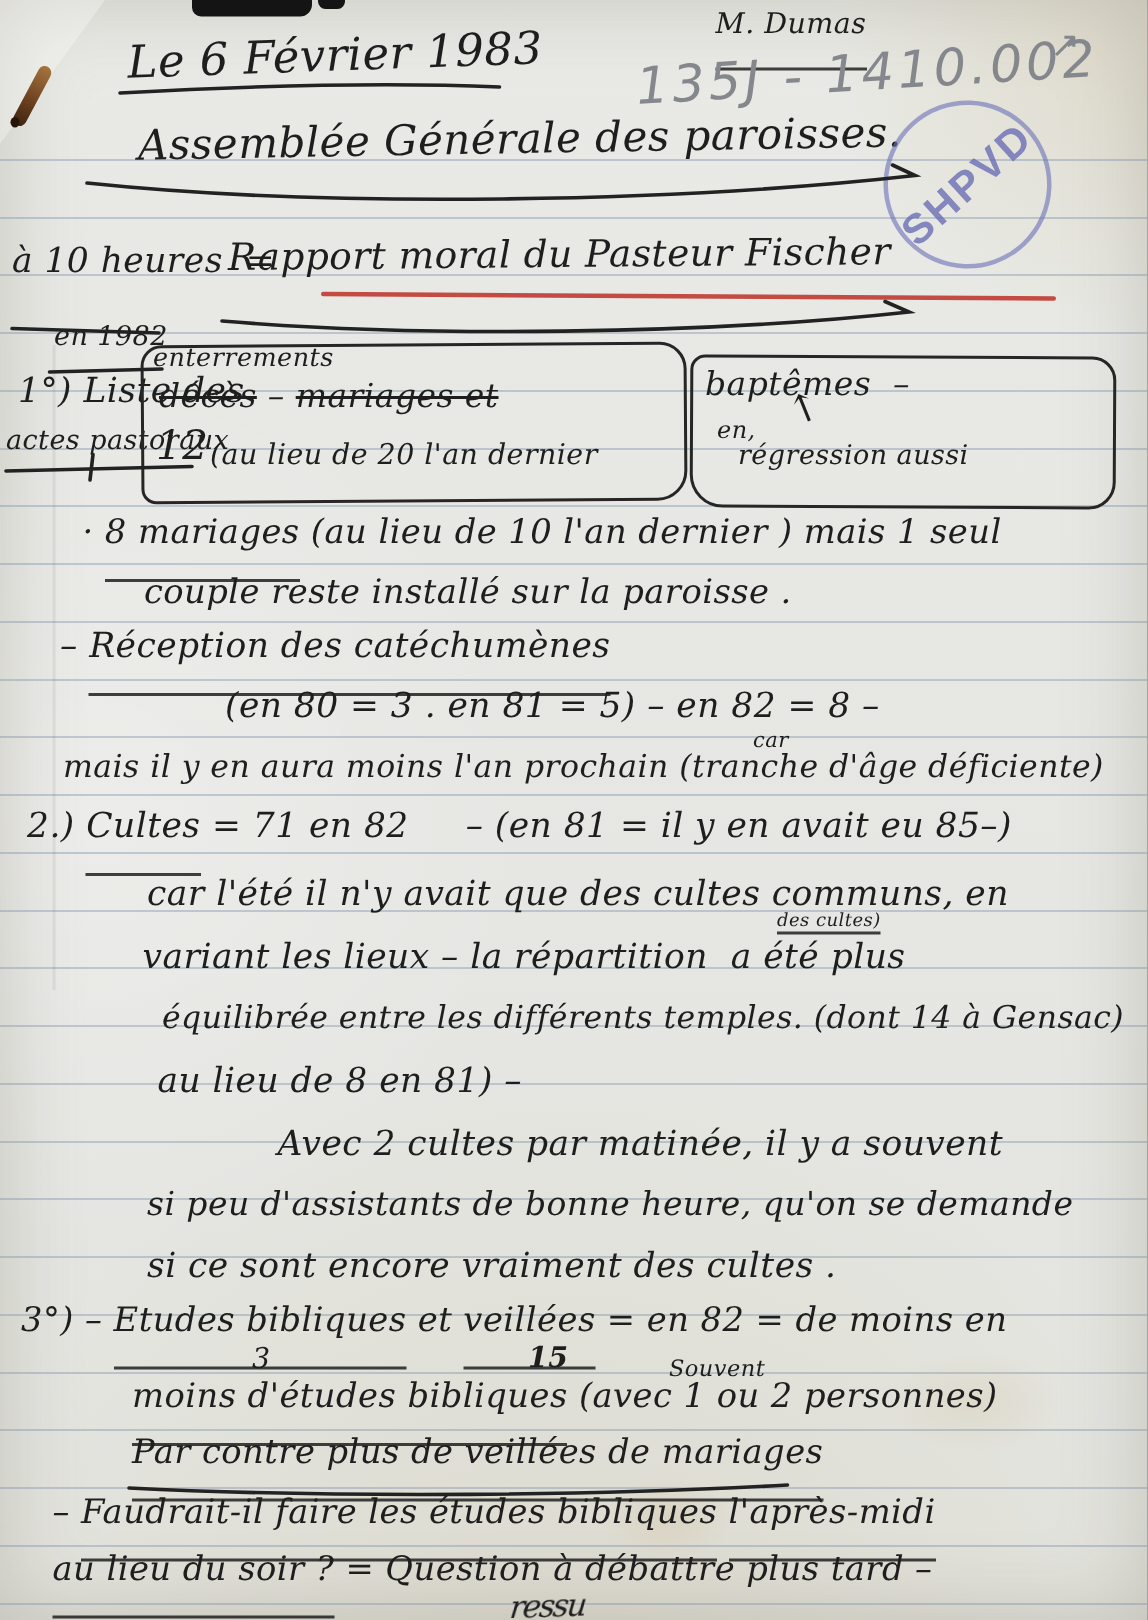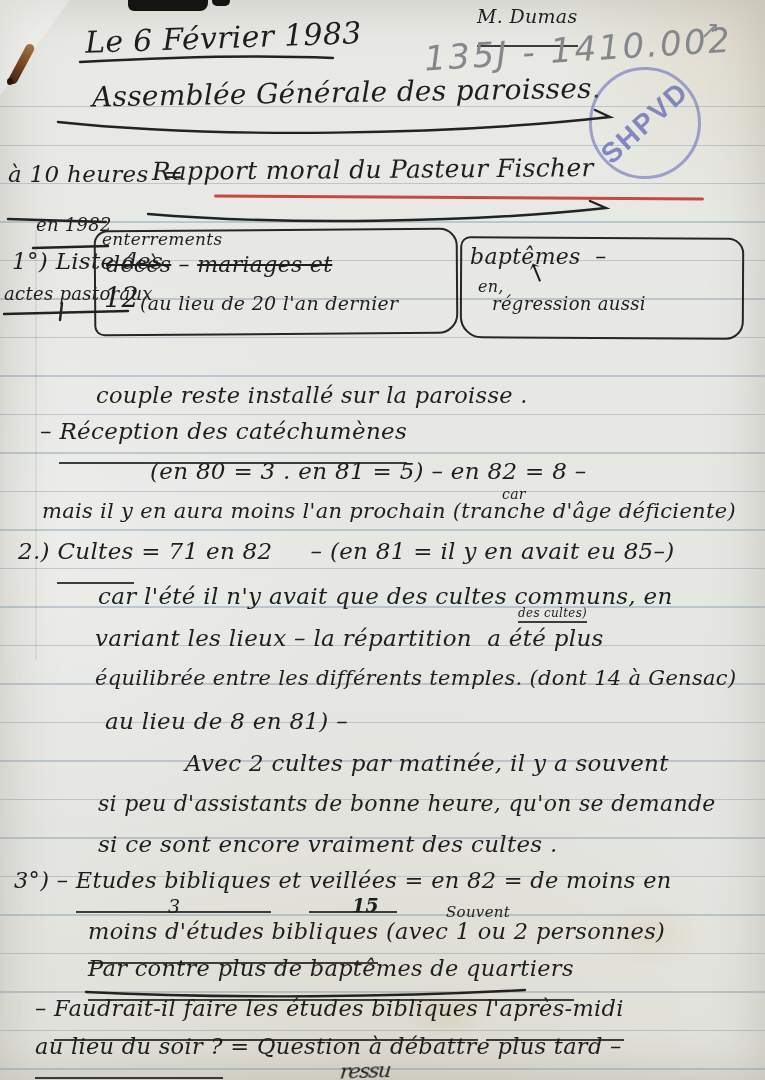--- a/index.html
+++ b/index.html
@@ -81,43 +81,44 @@
   <div class="hw" style="left:102px;top:231px;font-size:17px;">enterrements</div>
   <div class="hw" style="left:106px;top:253px;font-size:22px;"><span class="strike">décès</span> <span>–</span> <span class="strike">mariages et</span></div>
   <div class="hw" style="left:104px;top:284px;font-size:27px;">12</div>
   <div class="hw" style="left:140px;top:294px;font-size:19px;">(au lieu de 20 l'an dernier</div>
 
   <div class="hw" style="left:470px;top:245px;font-size:22px;"><span>baptêmes</span>&nbsp;&nbsp;<span>–</span></div>
   <div class="hw" style="left:478px;top:279px;font-size:16px;">en,</div>
   <div class="hw" style="left:526px;top:260px;font-size:26px;"><span class="arrow-up">↑</span></div>
   <div class="hw" style="left:492px;top:295px;font-size:18px;">régression aussi</div>
 
+  <div class="hw" style="left:55px;top:344px;font-size:22.5px;"><span>·</span> <span class="u">8 mariages</span> <span>(au lieu de 10 l'an dernier )  mais 1 seul</span></div>
   <div class="hw" style="left:96px;top:384px;font-size:22.5px;">couple reste installé sur la paroisse .</div>
 
   <div class="hw" style="left:40px;top:419px;font-size:23px;"><span>–</span> <span class="u">Réception des catéchumènes</span></div>
   <div class="hw" style="left:150px;top:459px;font-size:23px;font-style:italic;">(en 80 = 3   .  en 81 = 5) – en 82 = 8 –</div>
   <div class="hw" style="left:502px;top:487px;font-size:14px;">car</div>
   <div class="hw" style="left:42px;top:500px;font-size:21px;">mais il y en aura moins l'an prochain (tranche d'âge déficiente)</div>
 
   <div class="hw" style="left:18px;top:539px;font-size:23px;"><span>2.)</span> <span class="u">Cultes</span> <span>= 71 en 82</span><span style="margin-left:38px;">– (en 81 = il y en avait eu 85–)</span></div>
   <div class="hw" style="left:98px;top:584px;font-size:23px;">car l'été il n'y avait que des cultes communs, en</div>
   <div class="hw" style="left:518px;top:607px;font-size:12px;"><span class="uu">des cultes)</span></div>
   <div class="hw" style="left:95px;top:626px;font-size:23px;"><span>variant les lieux  –  la répartition</span>&nbsp;&nbsp;<span>a été plus</span></div>
-  <div class="hw" style="left:95px;top:667px;font-size:21px;">équilibrée entre les différents temples. (dont 14 à Gensac)</div>
+  <div class="hw" style="left:108px;top:667px;font-size:21px;">équilibrée entre les différents temples. (dont 14 à Gensac)</div>
   <div class="hw" style="left:105px;top:709px;font-size:23px;text-align:center;">au lieu de 8 en 81) –</div>
   <div class="hw" style="left:185px;top:751px;font-size:23px;">Avec 2 cultes par matinée, il y a souvent</div>
   <div class="hw" style="left:98px;top:792px;font-size:22px;">si peu d'assistants de bonne heure, qu'on se demande</div>
   <div class="hw" style="left:98px;top:832px;font-size:23px;">si ce sont encore vraiment des cultes .</div>
 
   <div class="hw" style="left:14px;top:869px;font-size:22.5px;"><span>3°) –</span> <span class="u">Etudes bibliques</span> <span>et</span> <span class="u">veillées</span> <span>=  en 82  =  de moins en</span></div>
   <div class="hw" style="left:168px;top:897px;font-size:19px;">3</div>
   <div class="hw" style="left:352px;top:896px;font-size:19px;font-weight:bold;">15</div>
   <div class="hw" style="left:446px;top:905px;font-size:15px;">Souvent</div>
   <div class="hw" style="left:88px;top:920px;font-size:22.5px;"><span class="u">moins d'études bibliques</span> <span>(avec 1 ou 2 personnes)</span></div>
-  <div class="hw" style="left:88px;top:957px;font-size:22.5px;"><span class="u">Par contre plus de baptêmes de quartiers</span></div>
+  <div class="hw" style="left:88px;top:957px;font-size:22.5px;"><span class="u">Par contre plus de veillées de mariages</span></div>
   <div class="hw" style="left:35px;top:997px;font-size:22.5px;"><span>–</span> <span class="u">Faudrait-il faire les études bibliques</span> <span class="u">l'après-midi</span></div>
   <div class="hw" style="left:35px;top:1035px;font-size:22.5px;"><span class="u">au lieu du soir ?</span> <span>=  Question à débattre plus tard –</span></div>
   <div class="hw scribble" style="left:340px;top:1060px;font-size:21px;">ressu</div>
 
   <svg class="strokes" width="765" height="1080" viewBox="0 0 765 1080">
     <g stroke="#222" stroke-width="2.4" fill="none" stroke-linecap="round">
       <path d="M 80 62 C 170 57, 265 55, 333 58"></path>
       <path d="M 58 122 C 220 139, 450 135, 610 117 l -15 -7"></path>
       <path d="M 148 214 C 280 225, 470 223, 606 208 l -16 -7"></path>
       <path d="M 8 219 L 106 222"></path>

